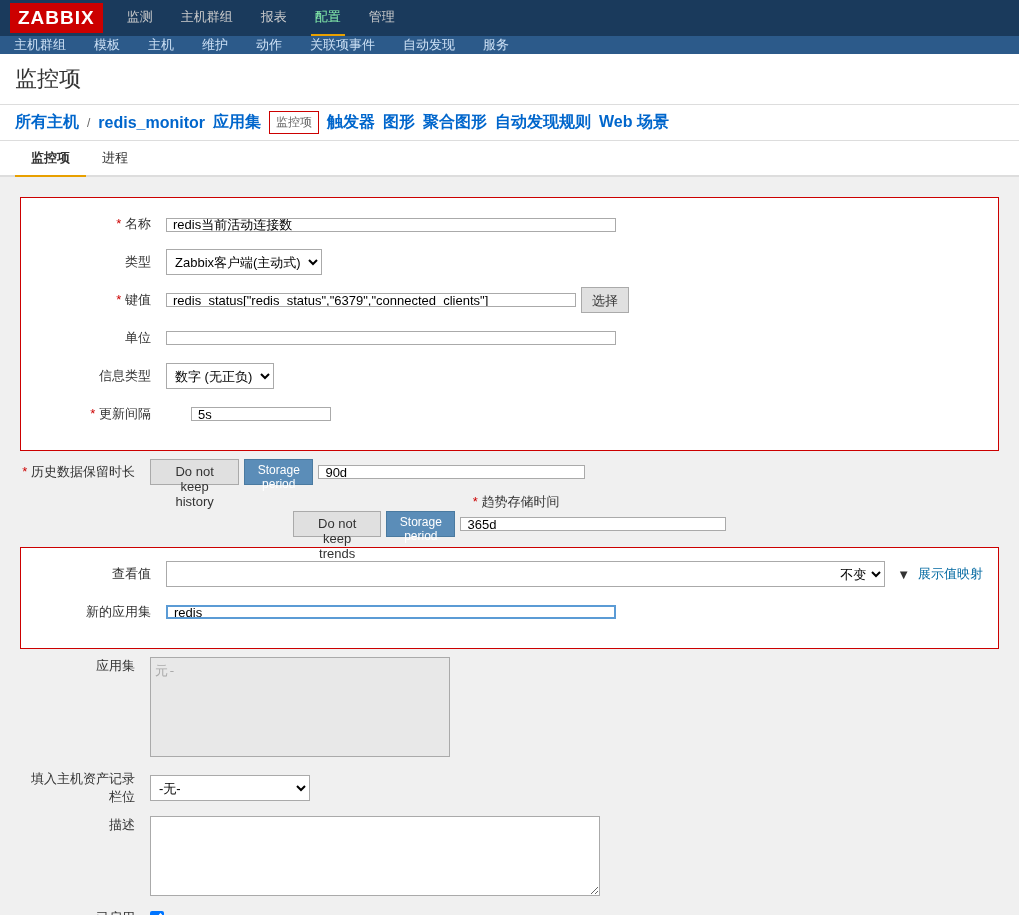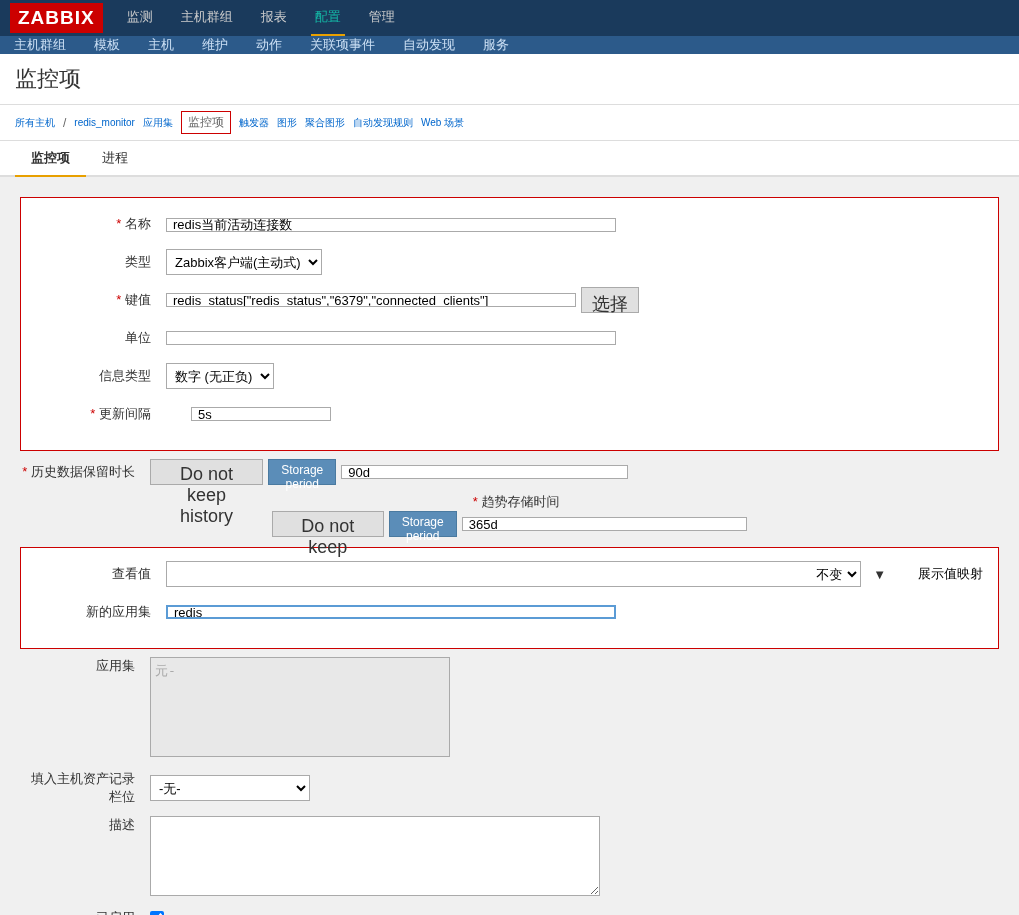--- a/index.html
+++ b/index.html
@@ -3,61 +3,61 @@
   <meta charset="utf-8">
   <style>
     * { box-sizing: border-box; margin: 0; padding: 0; }
     body { font-family: Arial, sans-serif; font-size: 13px; color: #333; background: #f0f0f0; }
 
     
     .top-nav { background: #1a3a5c; display: flex; align-items: center; height: 36px; padding: 0 10px; }
     .logo { background: #cc0000; color: white; font-weight: bold; font-size: 19px; padding: 4px 8px; margin-right: 20px; letter-spacing: 1px; }
     .top-nav-items { display: flex; gap: 20px; }
     .top-nav-item { color: #ccc; font-size: 13px; cursor: pointer; padding: 8px 4px; }
-    .top-nav-item.has-underline { border-bottom: 2px solid #e8a000; color: #14b8a6; }
+    .top-nav-item.has-underline { border-bottom: 2px solid #e8a000; color: #86efac; }
 
     
     .second-nav { background: #2c5a8a; display: flex; align-items: center; height: 18px; padding: 0 10px; gap: 20px; }
     .second-nav-item { color: #cce0f5; font-size: 13px; cursor: pointer; padding: 6px 4px; }
 
     
     .page-header { background: white; padding: 10px 15px; border-bottom: 1px solid #ddd; }
     .page-title { font-size: 22px; font-weight: normal; color: #333; }
 
     
     .breadcrumb { background: white; padding: 6px 15px; border-bottom: 1px solid #ddd; display: flex; gap: 8px; align-items: center; }
-    .breadcrumb a { color: #0066cc; text-decoration: none; font-size: 10px; }
+    .breadcrumb a { color: #0066cc; text-decoration: none; font-size: 16px; font-weight: bold; }
     .breadcrumb span { color: #666; font-size: 12px; }
     .breadcrumb-current { background: white; border: 1px solid #cc0000; color: #cc0000; padding: 2px 6px; font-size: 12px; }
 
     
     .tabs { background: white; padding: 0 15px; border-bottom: 2px solid #ddd; display: flex; }
     .tab { padding: 8px 16px; font-size: 13px; cursor: pointer; color: #333; border-bottom: 2px solid transparent; margin-bottom: -2px; }
     .tab.active { border-bottom: 2px solid #e8a000; color: #333; font-weight: bold; }
 
     .form-row { display: flex; align-items: center; margin-bottom: 10px; min-height: 28px; }
     .form-label { width: 130px; text-align: right; padding-right: 15px; color: #333; font-size: 13px; flex-shrink: 0; }
     .form-label.required::before { content: "* "; color: #cc0000; }
     .form-control { flex: 1; }
 
     input[type="text"] { border: 1px solid #aaa; padding: 3px 6px; font-size: 13px; height: 14px; width: 100%; outline: none; }
 
     select { border: 1px solid #aaa; padding: 3px 4px; font-size: 13px; height: 26px; background: white; }
 
-    .btn { padding: 4px 10px; font-size: 18px; cursor: pointer; border: 1px solid; height: 26px; }
+    .btn { padding: 4px 10px; font-size: 13px; cursor: pointer; border: 1px solid; height: 26px; }
     .btn-gray { background: #e0e0e0; border-color: #aaa; color: #333; }
     .history-label { width: 130px; text-align: right; padding-right: 15px; color: #333; font-size: 13px; flex-shrink: 0; }
     .history-label.required::before { content: "* "; color: #cc0000; }
     .storage-btn { background: #5b8db8; border: 1px solid #4a7aa0; color: white; padding: 3px 10px; font-size: 12px; cursor: pointer; height: 26px; }
     .storage-input { width: 70px; border: 1px solid #aaa; padding: 3px 6px; font-size: 13px; height: 26px; }
 
     
     .value-map-row { display: flex; align-items: center; gap: 8px; }
     .value-map-select { flex: 1; height: 26px; border: 1px solid #aaa; font-size: 13px; padding: 2px; text-align: right; }
-    .value-map-link { color: #000000; text-decoration: none; font-size: 13px; cursor: pointer; white-space: nowrap; margin-left: 24px; }
+    .value-map-link { color: #0369a1; text-decoration: none; font-size: 13px; cursor: pointer; white-space: nowrap; }
 
     
     .app-textarea { width: 300px; height: 100px; border: 1px solid #aaa; background: #e8e8e8; padding: 4px; font-size: 13px; resize: none; }
     .app-input { width: 450px; border: 1px solid #5b9bd5; border: 2px solid #5b9bd5; padding: 3px 6px; font-size: 13px; height: 26px; }
 
     .checkbox-row { display: flex; align-items: center; }
     input[type="checkbox"] { width: 14px; height: 14px; cursor: pointer; }
 
     .description-textarea { width: 450px; height: 80px; border: 1px solid #aaa; padding: 4px; font-size: 13px; resize: vertical; }
 

